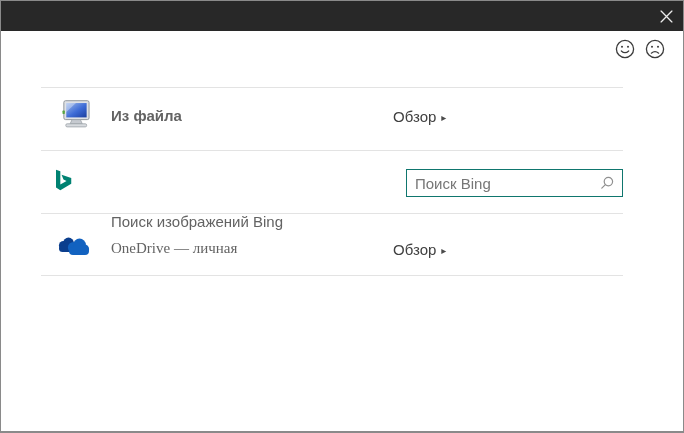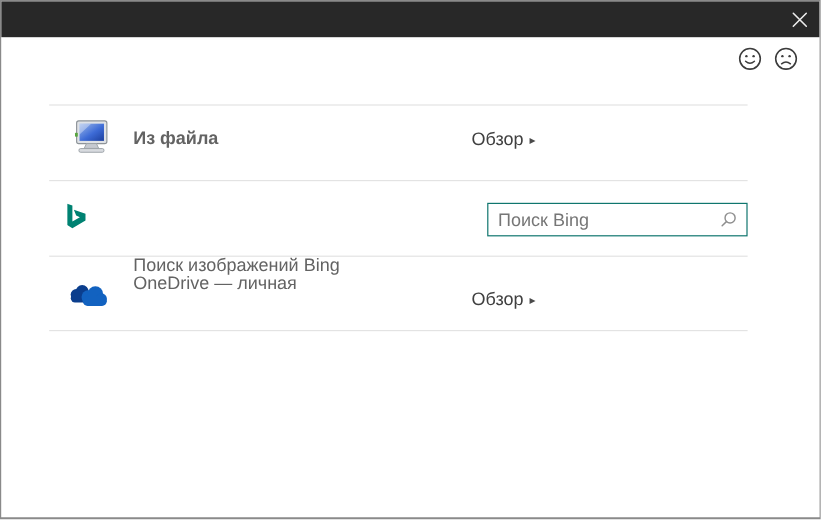--- a/index.html
+++ b/index.html
@@ -28,21 +28,21 @@
   .s1{top:86px;} .s2{top:149px;} .s3{top:212px;} .s4{top:274px;}
   .icon{position:absolute;display:block;line-height:0;}
   .icon.computer{left:58px;top:98px;}
   .icon.bing{left:55px;top:168px;}
   .icon.onedrive{left:55px;top:234px;}
   .row-label{
     position:absolute;left:110px;font-size:15px;color:#636363;white-space:nowrap;
   }
   .r1 .row-label{top:106px;font-weight:bold;}
   .r2 .row-label{top:173px;margin-top:39px;}
-  .r3 .row-label{top:227px;}
+  .r3 .row-label{top:239px;font-family:Liberation Serif, serif;}
   .browse{
     position:absolute;left:392px;font-size:15px;color:#404040;text-decoration:none;
     cursor:pointer;white-space:nowrap;
   }
   .r1 .browse{top:107px;}
   .r3 .browse{top:240px;}
   .browse .arrow{font-size:10px;color:#4a4a4a;margin-left:5px;position:relative;top:-1px;}
   .searchbox{
     position:absolute;left:405px;top:168px;width:217px;height:28px;
     border:1px solid #0f766e;background:#fff;

